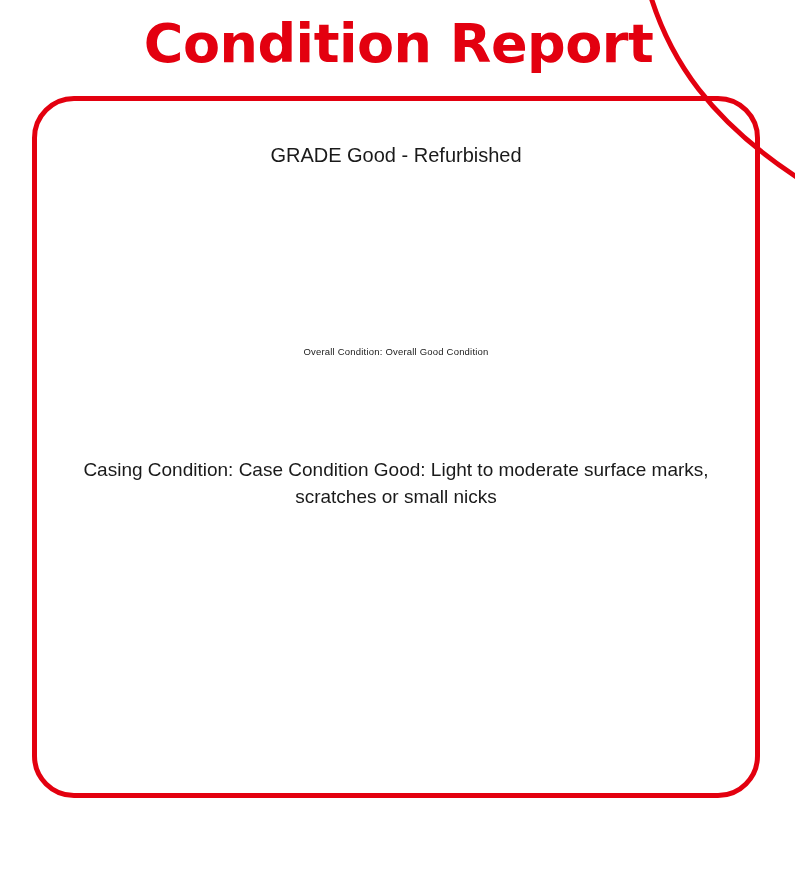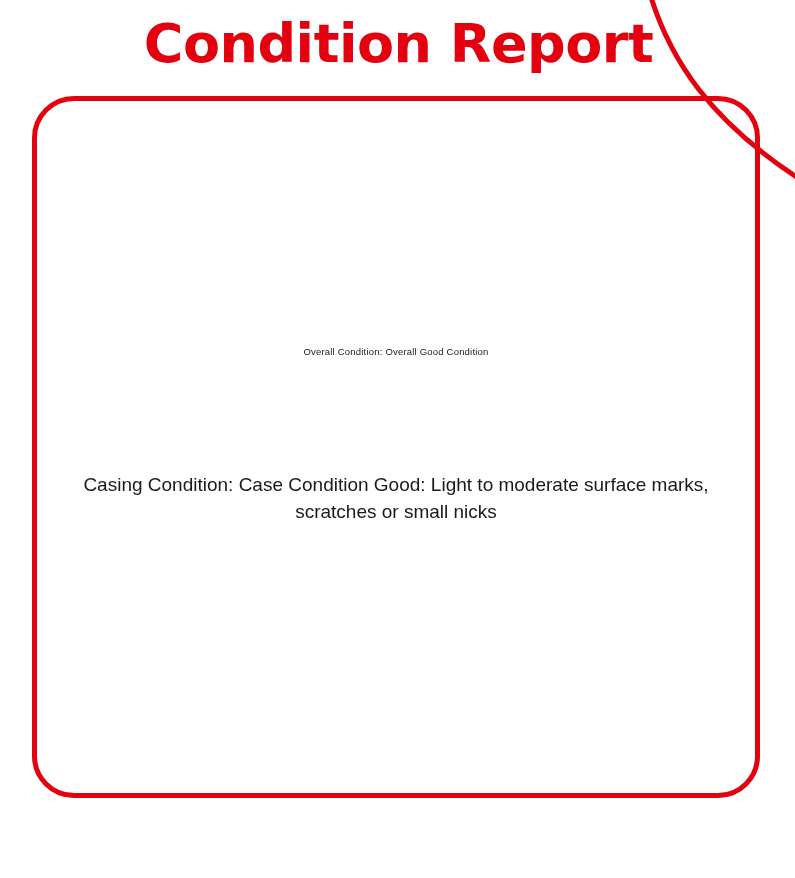--- a/index.html
+++ b/index.html
@@ -83,37 +83,38 @@
     left: 32px;
     top: 346px;
     width: 728px;
     font-size: 9.5px;
     line-height: 1.3;
     letter-spacing: 0.2px;
   }
 
   #casing-line {
     left: 70px;
-    top: 472px;
+    top: 457px;
     width: 652px;
     font-size: 19px;
     line-height: 1.42;
   }
 </style>
 </head>
 <body>
 
 <div id="page">
 
   <div id="title">Condition Report</div>
 
   <svg id="swoosh" viewBox="0 0 195 210" xmlns="http://www.w3.org/2000/svg">
     <path d="M 50 -6 C 70 60, 110 120, 198 178" fill="none" stroke="#e3000f" stroke-width="5" stroke-linecap="round"></path>
   </svg>
 
   <div id="frame"></div>
 
+  <div class="content-text" id="grade-line">GRADE Good - Refurbished</div>
 
   <div class="content-text" id="overall-line">Overall Condition:  Overall Good Condition</div>
 
   <div class="content-text" id="casing-line">Casing Condition: Case Condition Good: Light to moderate surface marks, scratches or small nicks</div>
 
 </div>
 
 </body></html>

